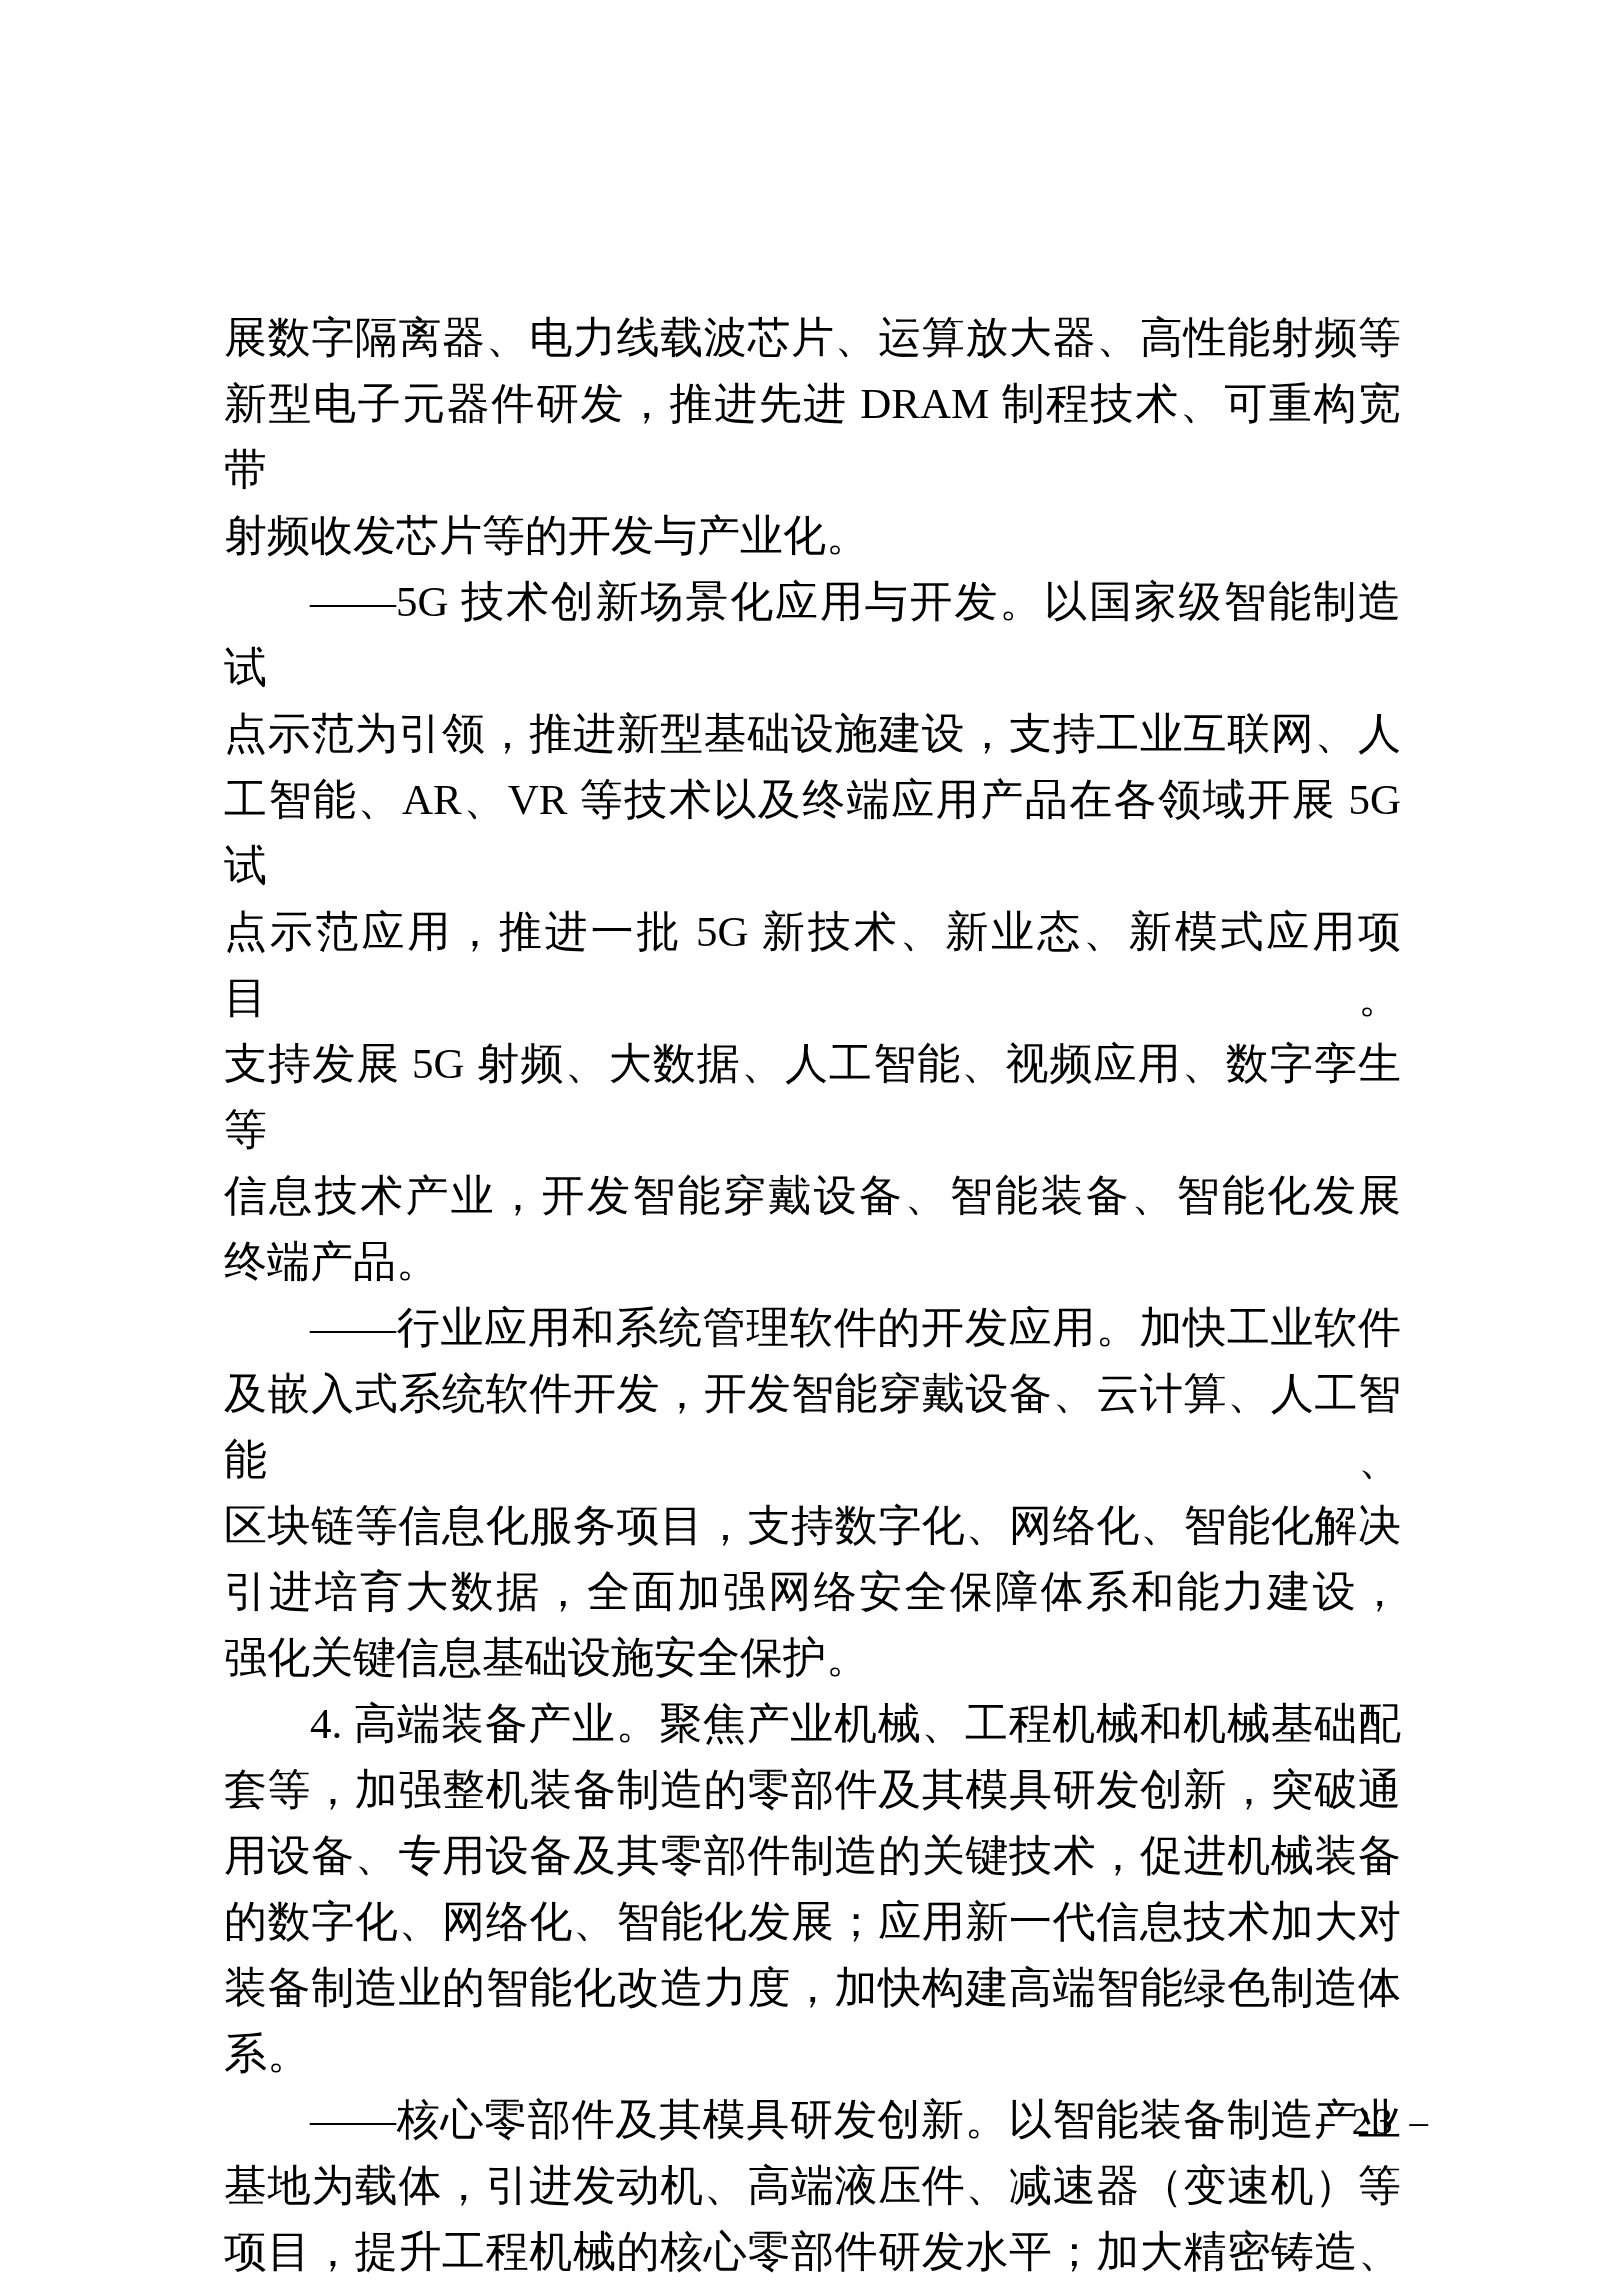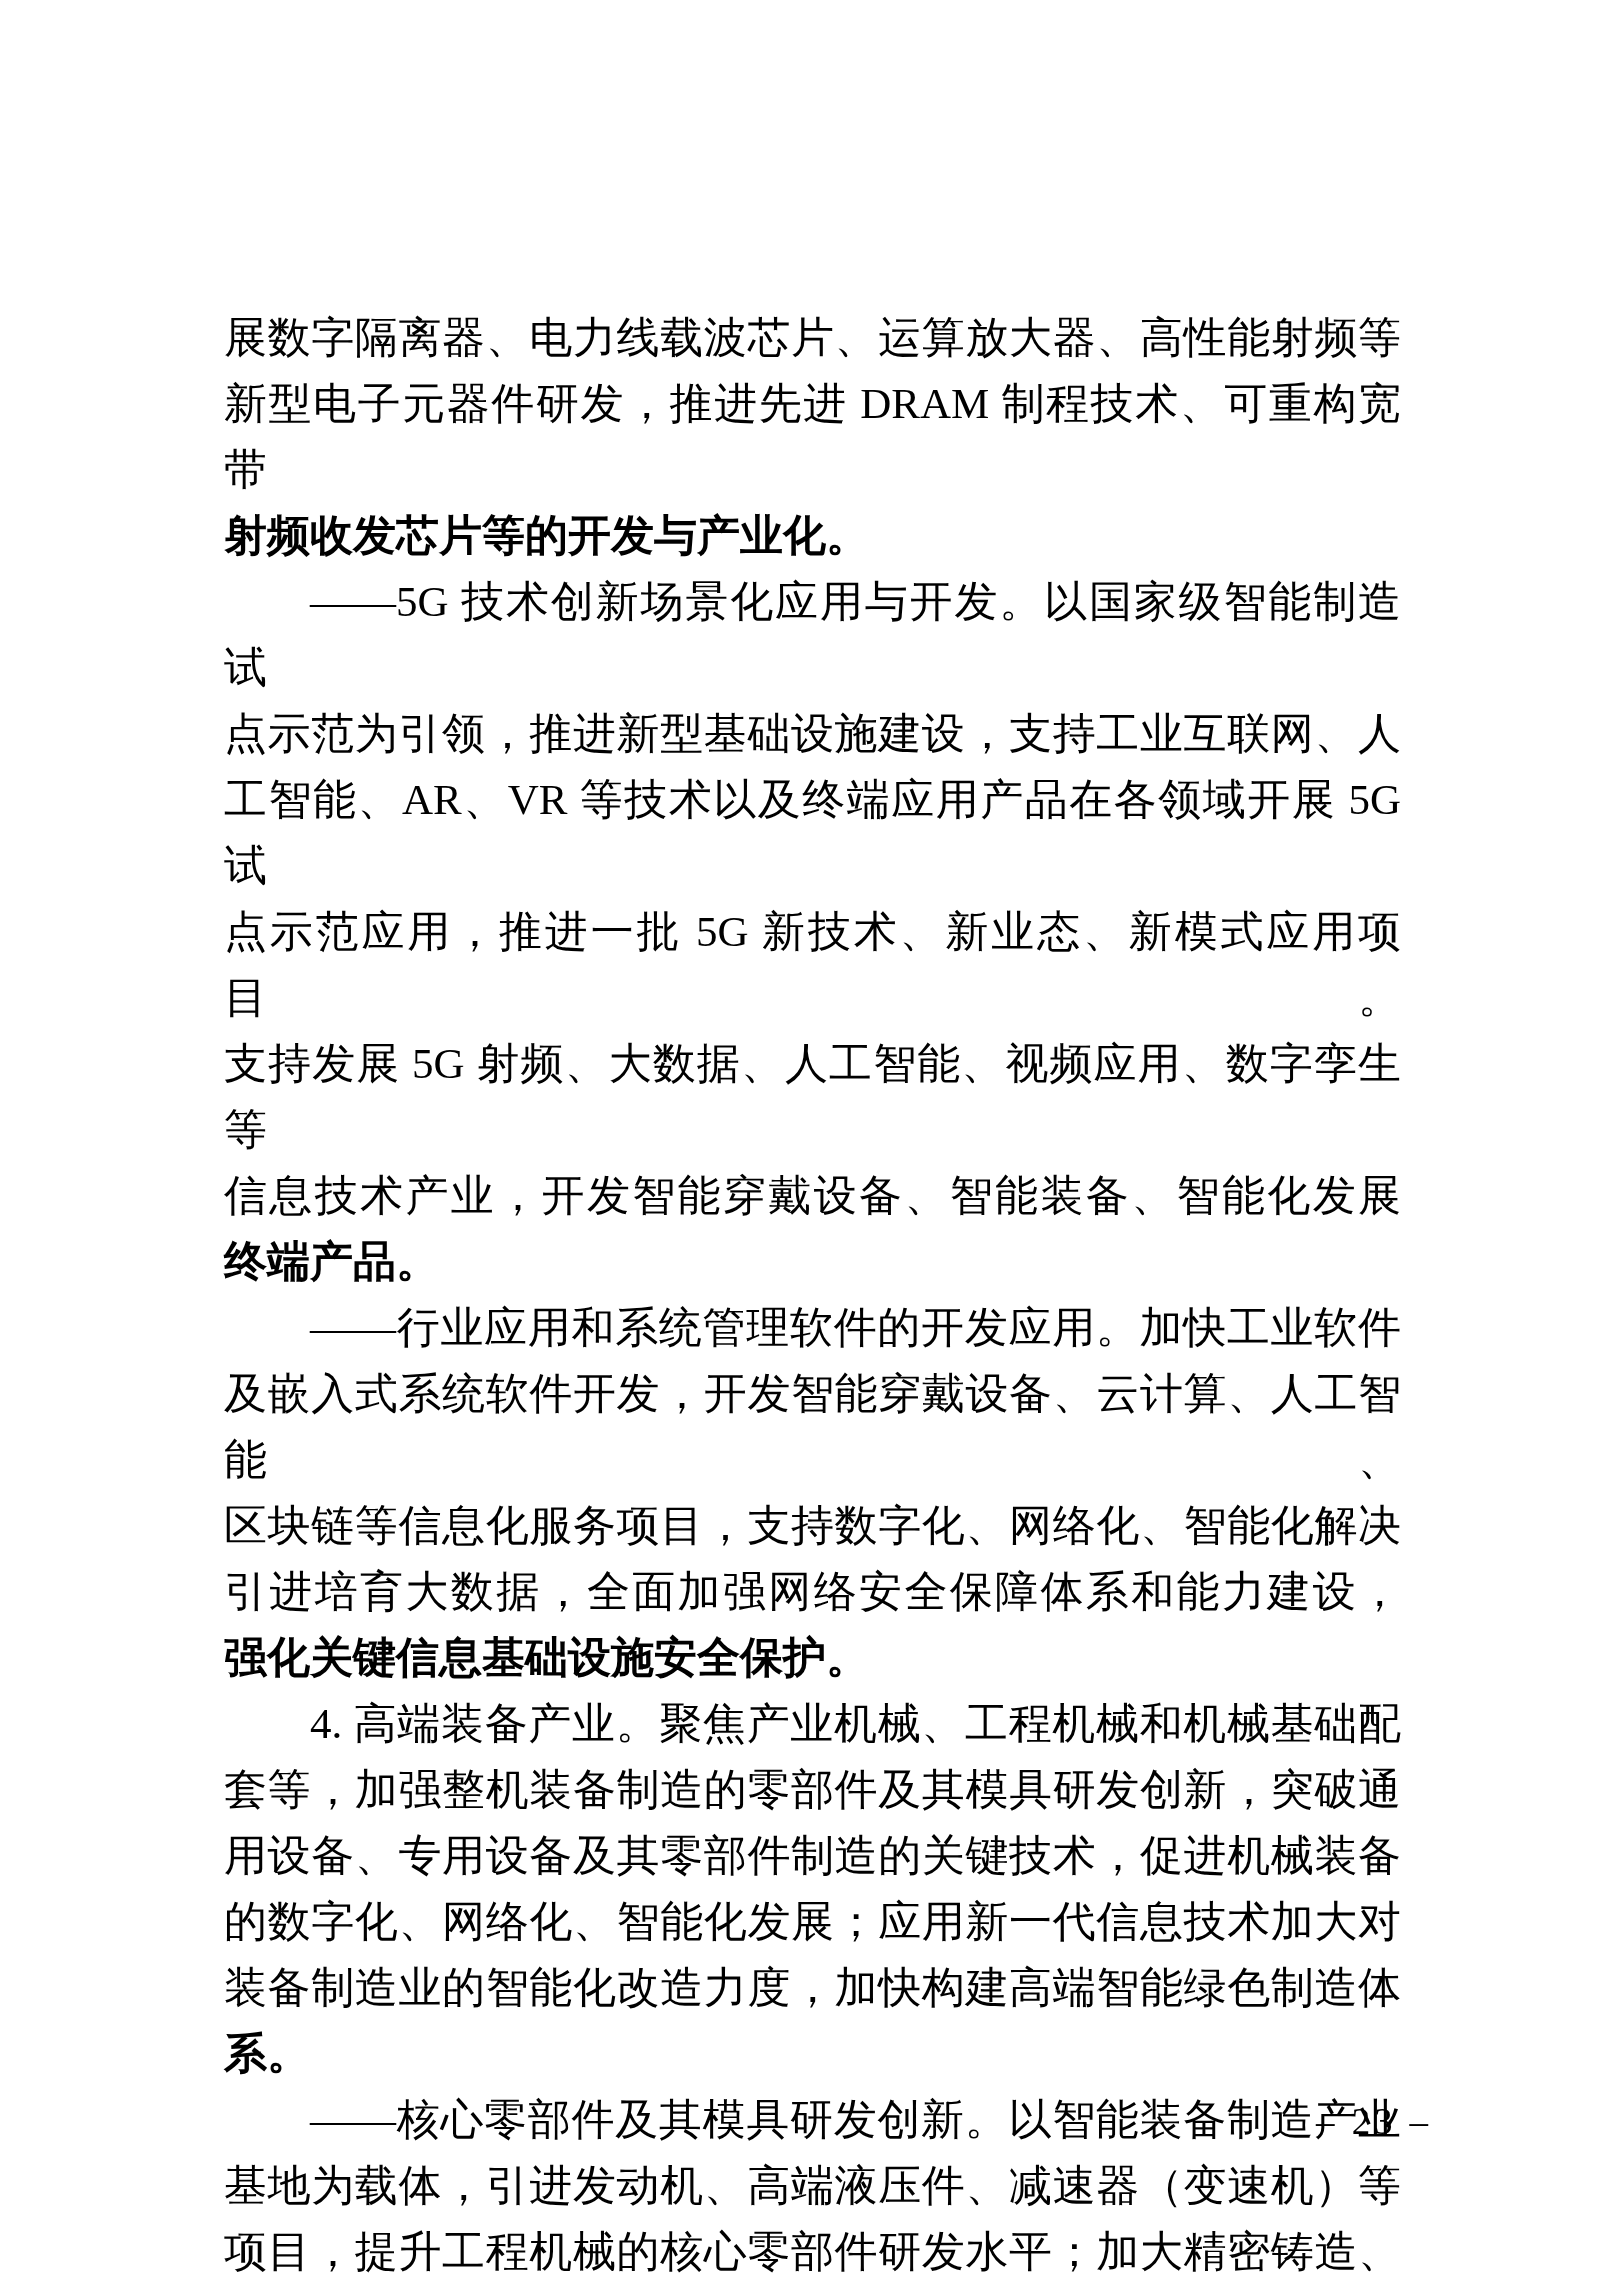--- a/index.html
+++ b/index.html
@@ -20,21 +20,20 @@
     font-size: 43px;
     line-height: 66px;
   }
   .line {
     text-align: justify;
     text-align-last: justify;
   }
   .line.end {
     text-align: left;
     text-align-last: auto;
-    font-weight: bold;
   }
   .line.indent {
     text-indent: 86px;
   }
   .page-number {
     position: absolute;
     top: 2100px;
     right: 189px;
     font-size: 37px;
     letter-spacing: 3.9px;

